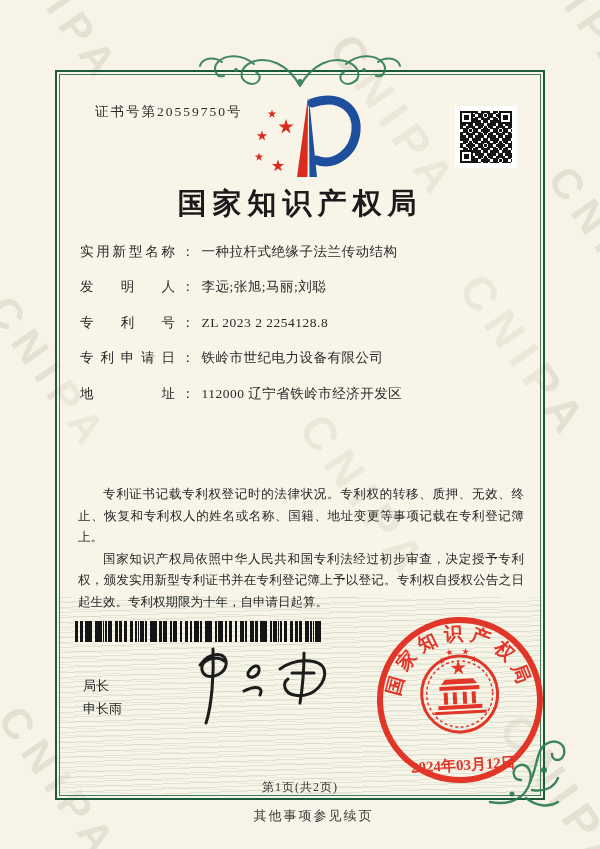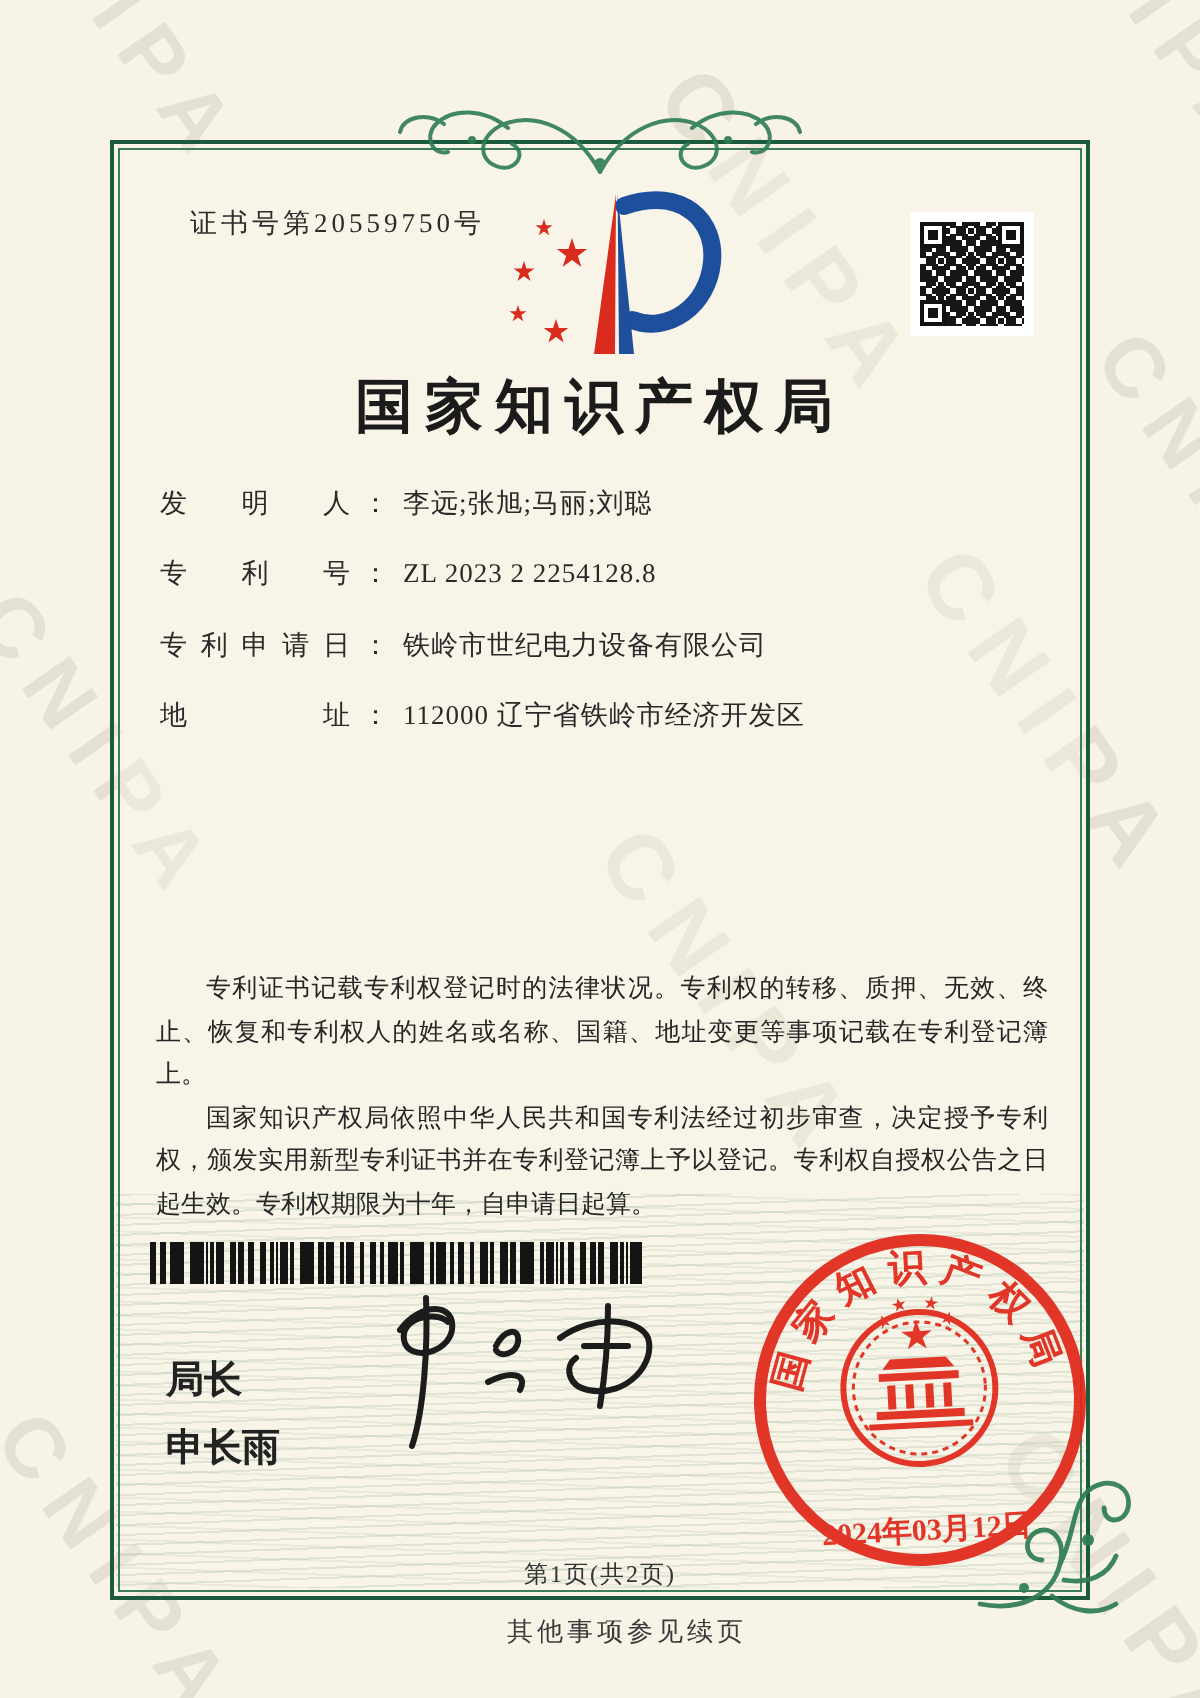--- a/index.html
+++ b/index.html
@@ -89,21 +89,21 @@
   .barcode {
     position:absolute; left:75px; top:621px; width:246px; height:21px;
     background-image:
       repeating-linear-gradient(90deg,#141414 0 2px,transparent 2px 5px),
       repeating-linear-gradient(90deg,#141414 0 1px,transparent 1px 7px),
       repeating-linear-gradient(90deg,#141414 0 3px,transparent 3px 11px);
   }
   .signer {
     position:absolute; left:83px; top:674px;
     font-family:"Liberation Sans","DejaVu Sans",sans-serif;
-    font-size:19px; font-weight:700; color:#222; line-height:1.8;
+    font-size:13px; font-weight:400; color:#222; line-height:1.8;
   }
   .signature { position:absolute; left:182px; top:643px; }
   .seal {
     position:absolute; left:372px; top:612px;
     mix-blend-mode:multiply; transform:rotate(-3deg);
   }
   .page-footer {
     position:absolute; left:0; top:779px; width:100%;
     text-align:center; font-size:12px; color:#333; letter-spacing:1px;
   }
@@ -184,20 +184,23 @@
         </div>
       <div class="finder f-bl">
           <i></i>
         </div>
     </div>
   </div>
 
   <div class="title">国家知识产权局</div>
 
   <div class="fields">
+    <div class="frow">
+      <span class="flabel">实用新型名称</span><span class="fcolon">：</span><span class="fvalue">一种拉杆式绝缘子法兰传动结构</span>
+    </div>
     <div class="frow">
       <span class="flabel">发明人</span><span class="fcolon">：</span><span class="fvalue">李远;张旭;马丽;刘聪</span>
     </div>
     <div class="frow">
       <span class="flabel">专利号</span><span class="fcolon">：</span><span class="fvalue">ZL 2023 2 2254128.8</span>
     </div>
     <div class="frow">
       <span class="flabel">专利申请日</span><span class="fcolon">：</span><span class="fvalue">铁岭市世纪电力设备有限公司</span>
     </div>
     <div class="frow">

